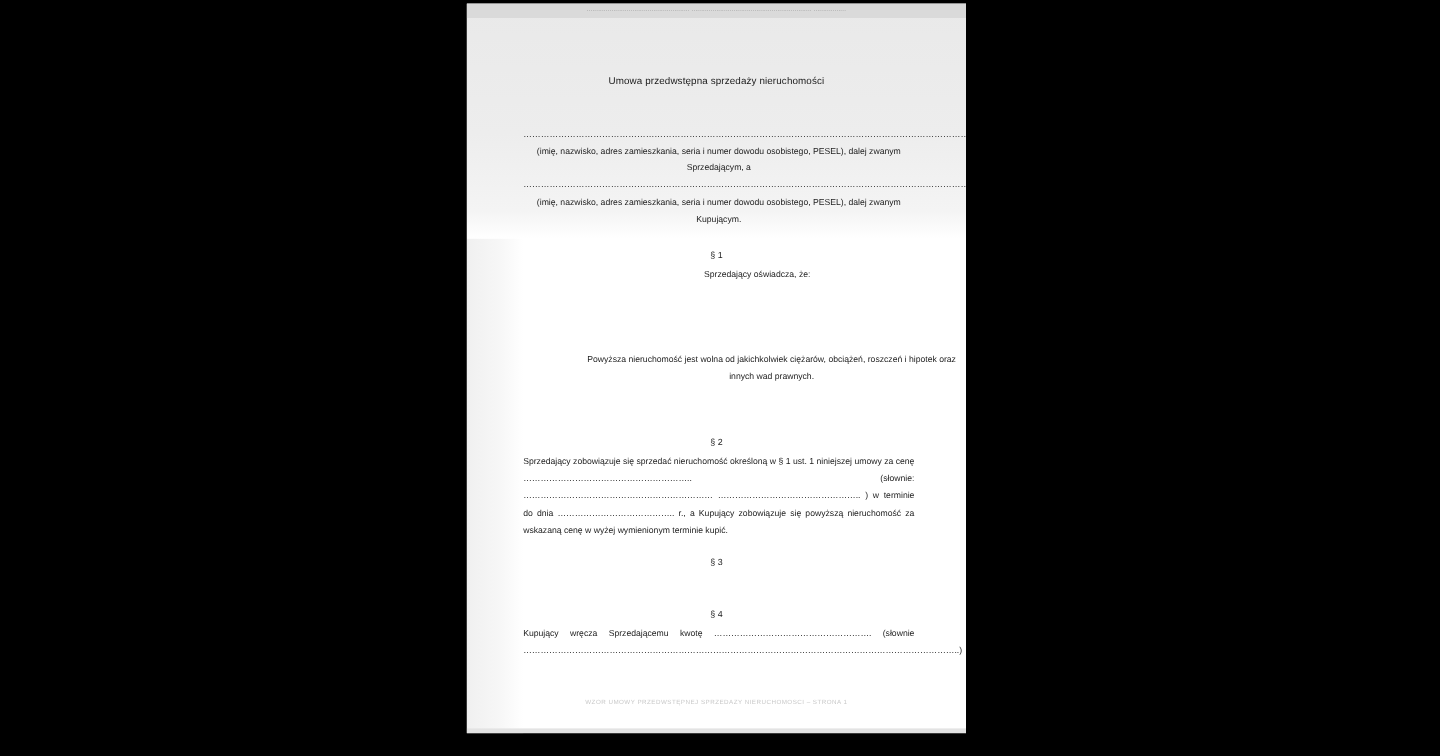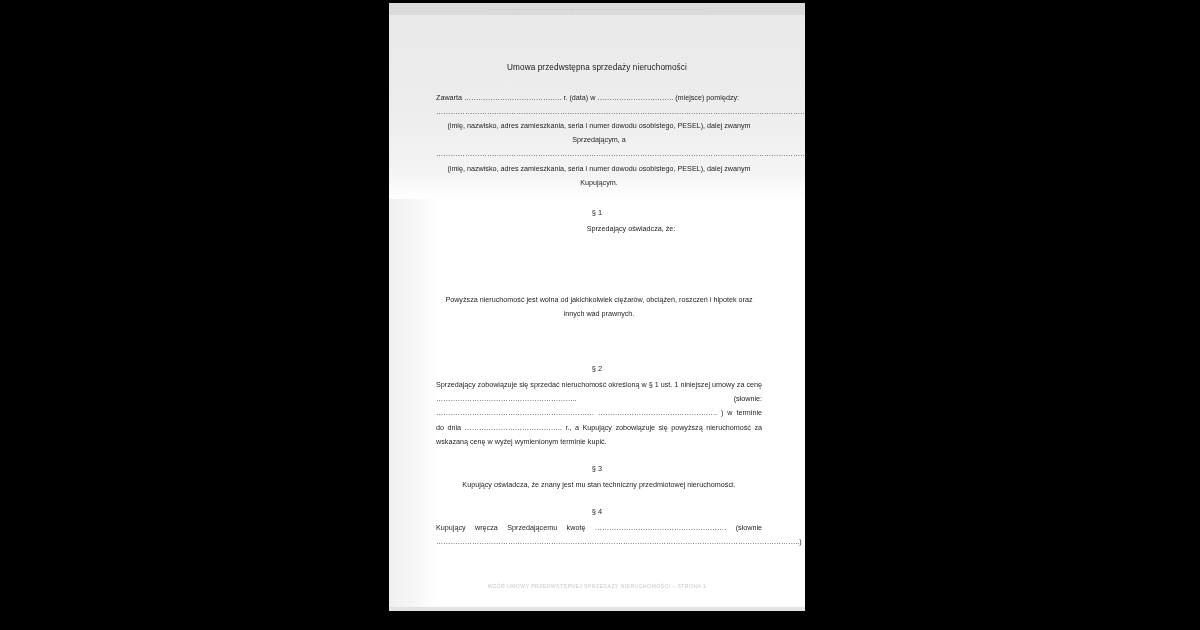--- a/index.html
+++ b/index.html
@@ -133,35 +133,33 @@
     <div class="scan-shade"></div>
     <div class="scan-shade-left"></div>
     <div class="top-cut"></div>
 
     <div class="doc">
 
       <div class="faint-header">......................................................   ...............................................................   .................</div>
 
       <div class="title">Umowa przedwstępna sprzedaży nieruchomości</div>
 
-      <div class="block" style="top:88px;">Zawarta ………………………………….. r. (data) w ………………………….. (miejsce) pomiędzy:</div>
       <div class="block dotline" style="top:102px;">…………………………………………………………………………………………………………………………………………………</div>
       <div class="block nojust" style="top:116px;">(imię, nazwisko, adres zamieszkania, seria i numer dowodu osobistego, PESEL), dalej zwanym Sprzedającym, a</div>
       <div class="block dotline" style="top:144px;">…………………………………………………………………………………………………………………………………………………</div>
       <div class="block nojust" style="top:159px;">(imię, nazwisko, adres zamieszkania, seria i numer dowodu osobistego, PESEL), dalej zwanym Kupującym.</div>
 
       <div class="center" style="top:205px;">§ 1</div>
       <div class="block nojust" style="top:219px;margin-left:32px;">Sprzedający oświadcza, że:</div>
-      <div class="block nojust" style="top:290px;">Powyższa nieruchomość jest wolna od jakichkolwiek ciężarów, obciążeń, roszczeń i hipotek oraz innych wad prawnych.</div>
+      <div class="block nojust" style="top:290px;margin-left:44px;">Powyższa nieruchomość jest wolna od jakichkolwiek ciężarów, obciążeń, roszczeń i hipotek oraz innych wad prawnych.</div>
 
       <div class="center" style="top:361px;">§ 2</div>
       <div class="block" style="top:375px;">Sprzedający zobowiązuje się sprzedać nieruchomość określoną w § 1 ust. 1 niniejszej umowy za cenę ………………………………………………….. (słownie: ………………………………………………………… ………………………………………….. ) w terminie do dnia …………………………………..  r., a Kupujący zobowiązuje się powyższą nieruchomość za wskazaną cenę w wyżej wymienionym terminie kupić.</div>
 
       <div class="center" style="top:461px;">§ 3</div>
-      <div class="block nojust" style="top:475px;">Kupujący oświadcza, że znany jest mu stan techniczny przedmiotowej nieruchomości.</div>
 
       <div class="center" style="top:504px;">§ 4</div>
       <div class="block" style="top:518px;">Kupujący   wręcza    Sprzedającemu    kwotę ………………………………………………. (słownie ……………………………………………………………………………………………………………………………………..)</div>
 
       <div class="footer-faint">WZÓR UMOWY PRZEDWSTĘPNEJ SPRZEDAŻY NIERUCHOMOŚCI – STRONA 1</div>
       <div class="page-fold"></div>
     </div>
   </div>
 
 </div>

